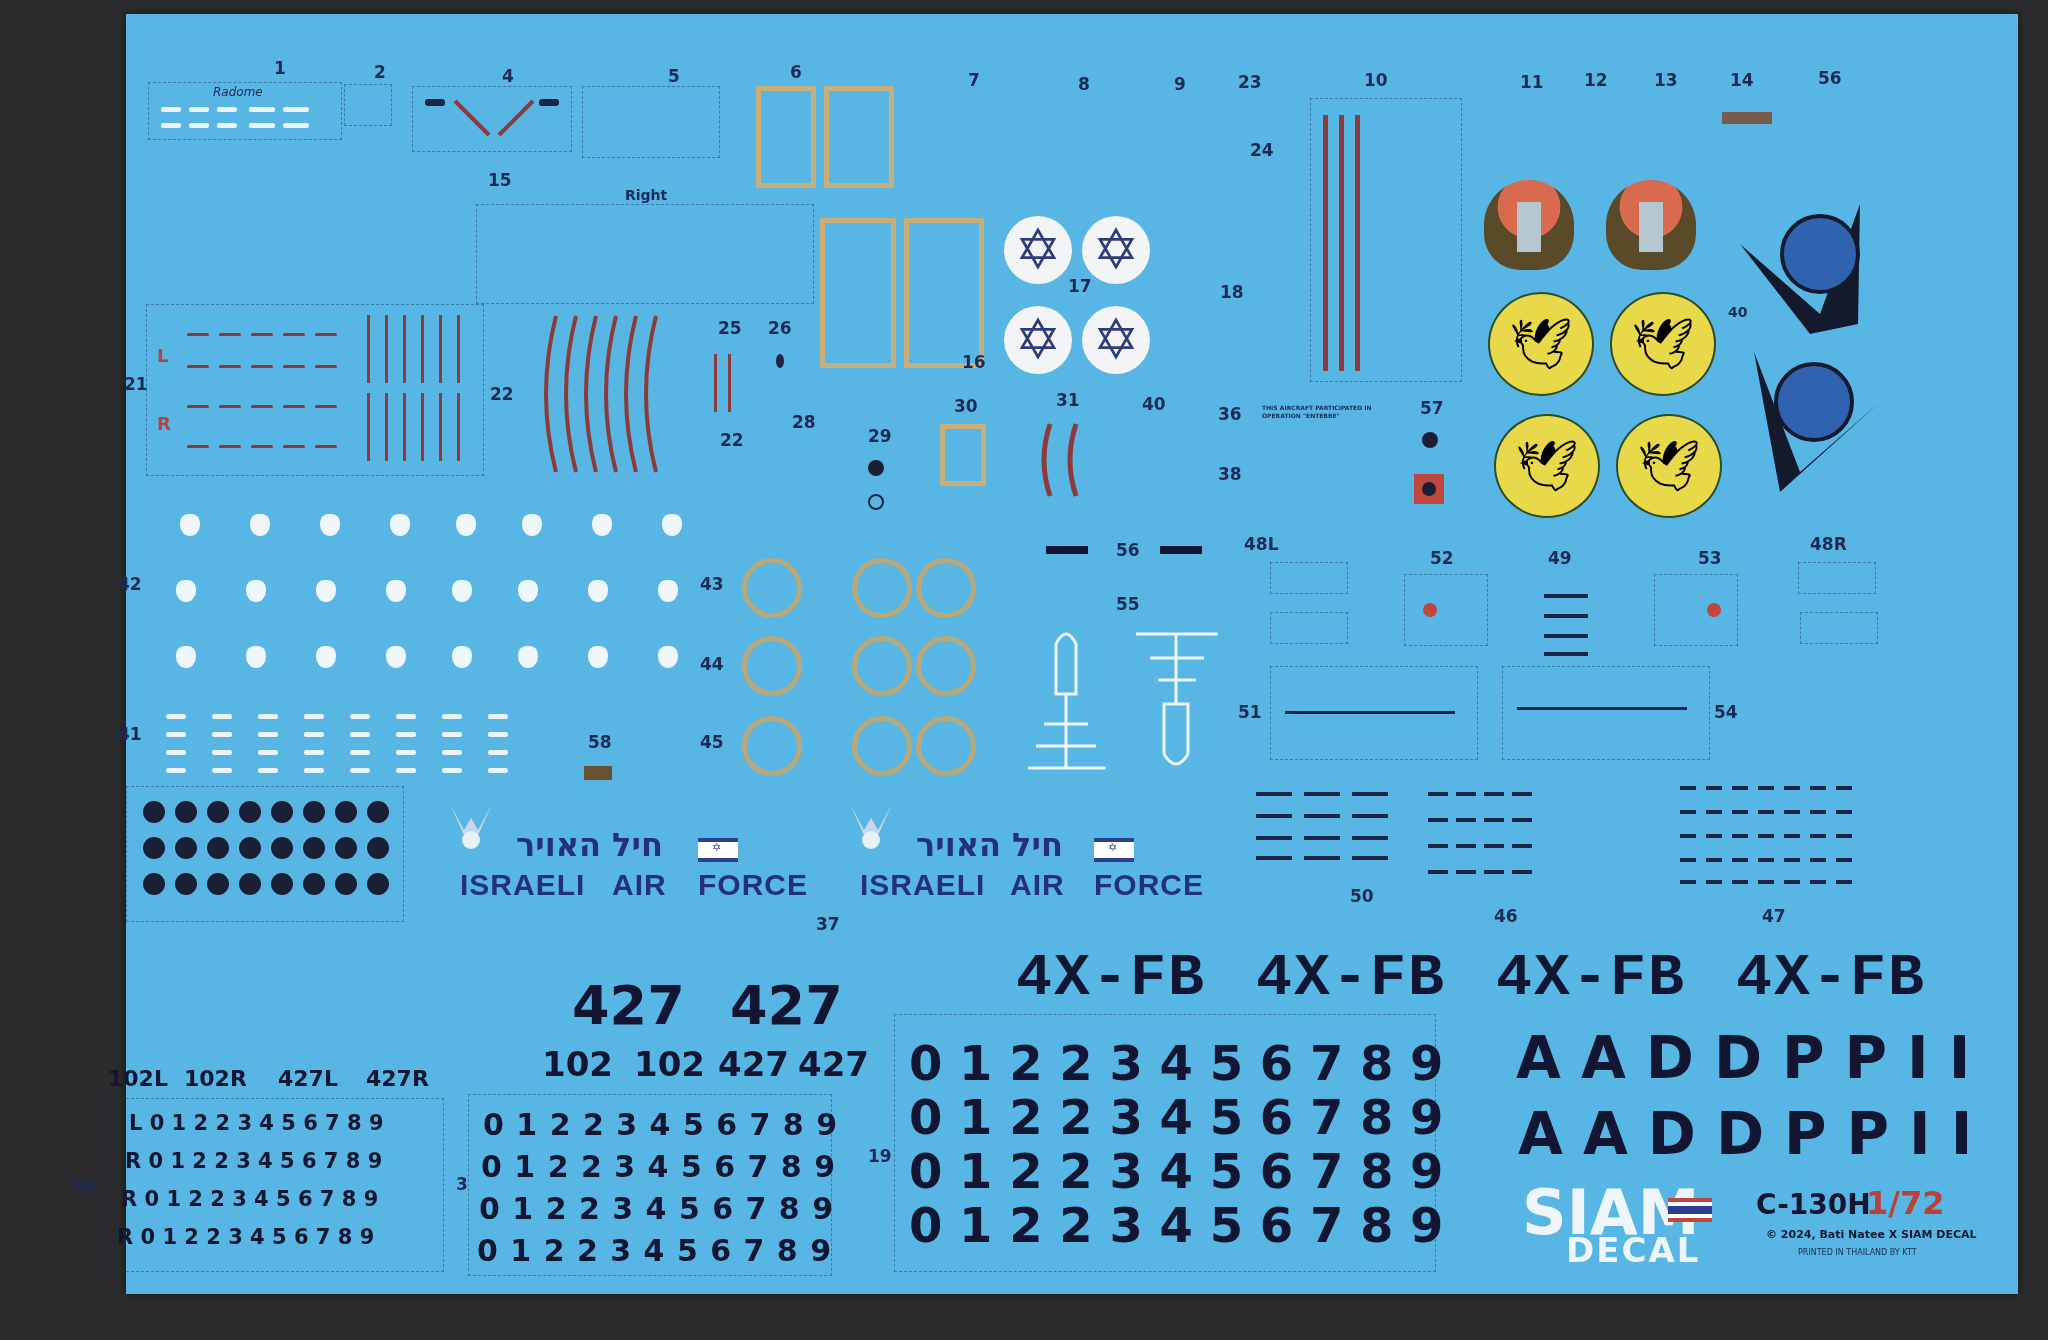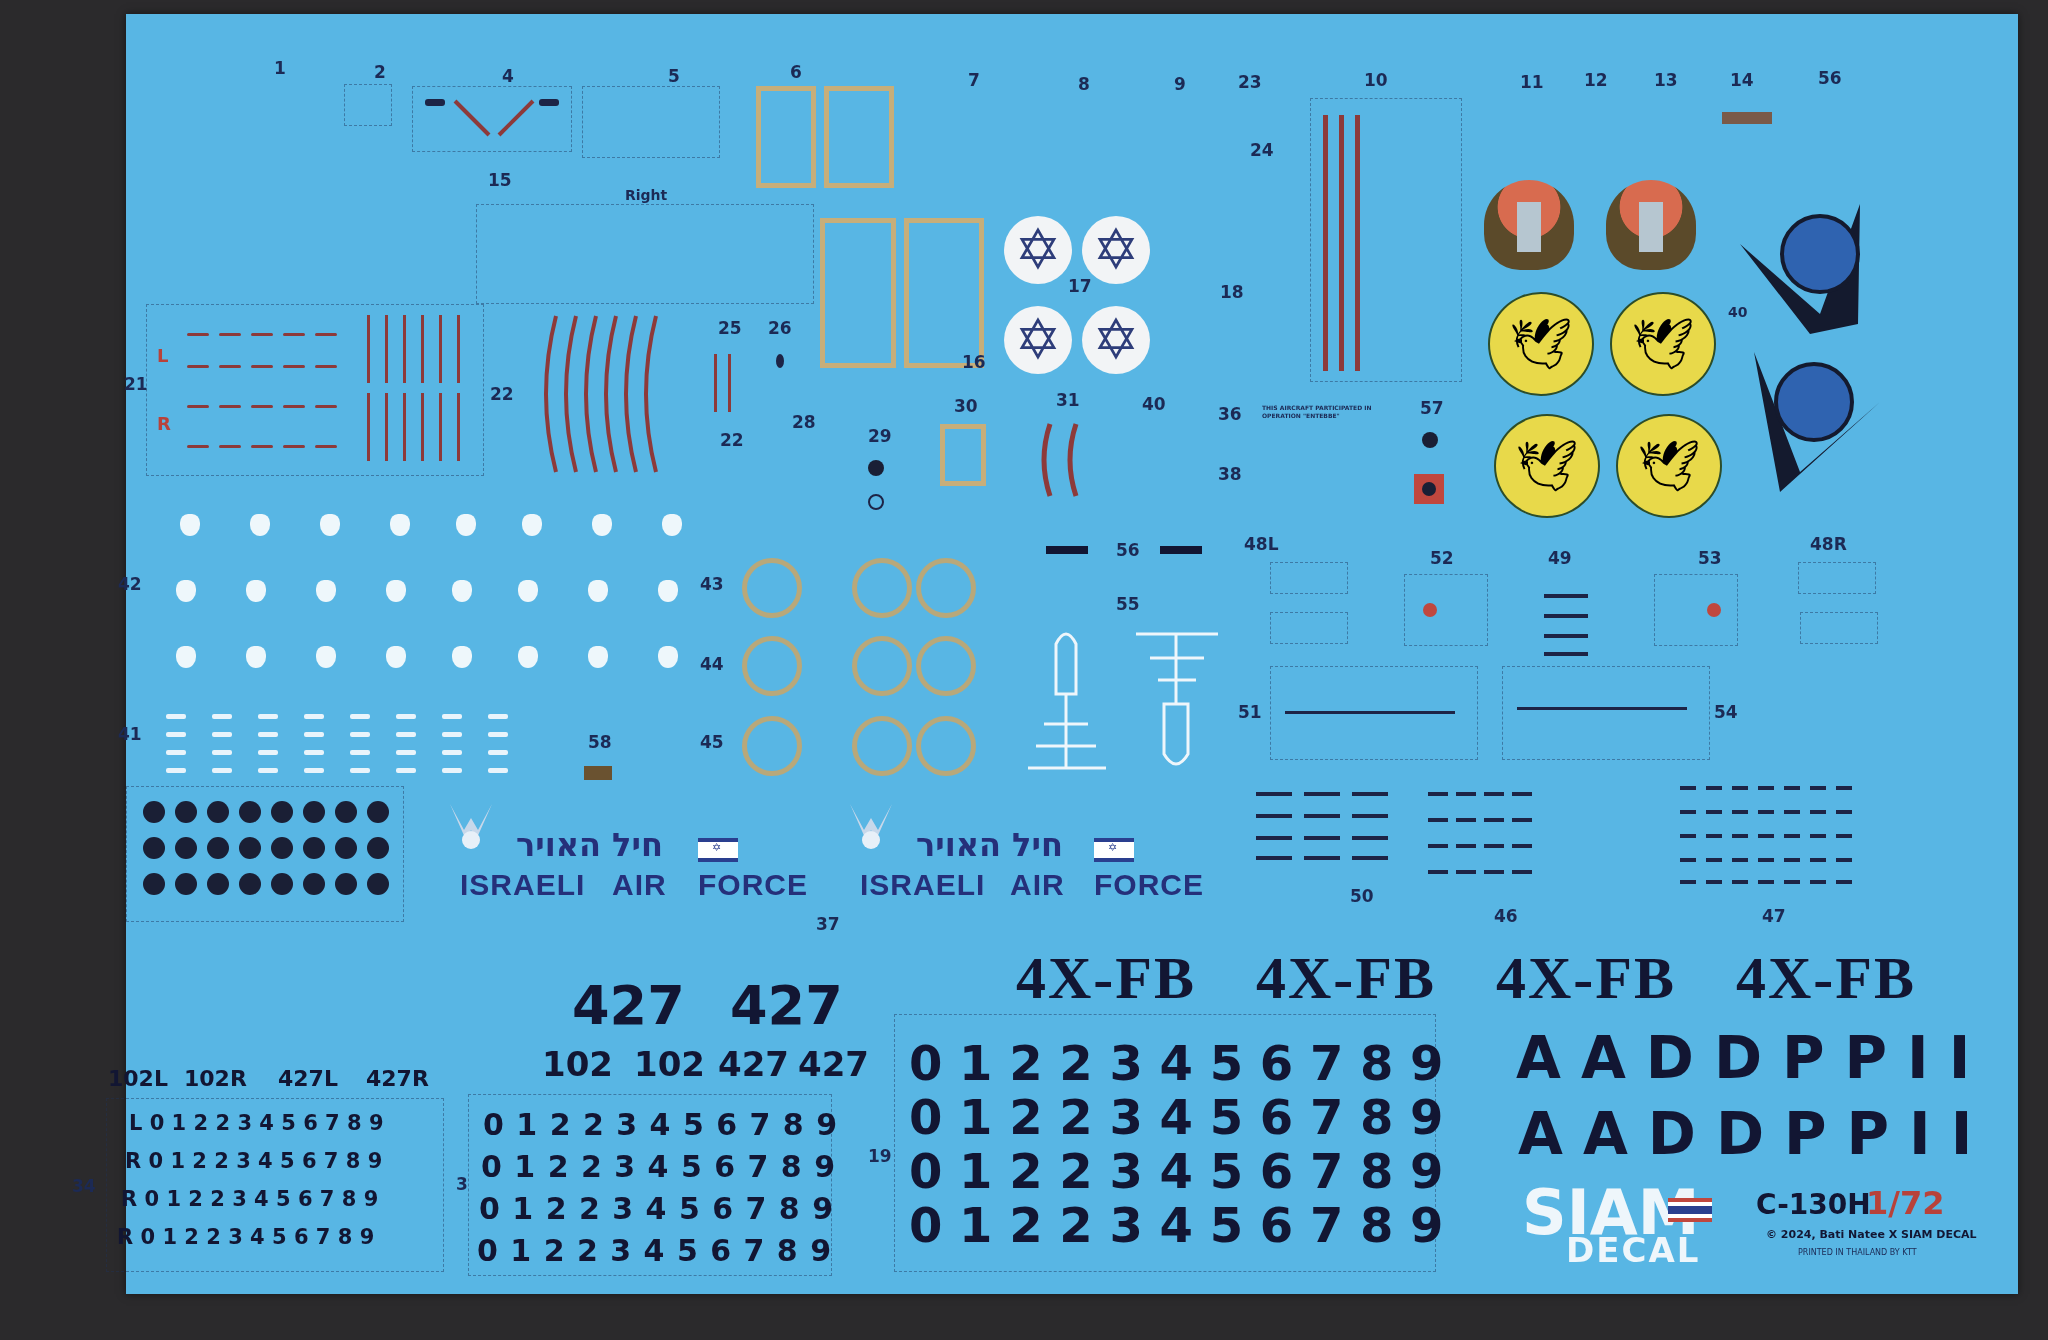--- a/index.html
+++ b/index.html
@@ -1,21 +1,21 @@
 <!DOCTYPE html>
 <html><head>
 <meta charset="utf-8">
 <style>
   html,body{margin:0;padding:0;}
   body{width:2048px;height:1340px;background:#2b2a2c;position:relative;overflow:hidden;font-family:"DejaVu Sans",sans-serif;}
   .sheet{position:absolute;left:126px;top:14px;width:1892px;height:1280px;background:#58b6e4;box-shadow:0 0 8px rgba(0,0,0,.5);}
   .abs{position:absolute;}
   .num{position:absolute;color:#1c2a55;font-size:17px;font-weight:bold;font-family:"DejaVu Sans",sans-serif;}
   .box{position:absolute;border:1.5px dashed rgba(30,50,90,.45);}
-  .bigreg{position:absolute;font-family:Liberation Serif, serif;font-weight:bold;color:#121633;font-size:60px;letter-spacing:2px;}
+  .bigreg{position:absolute;font-family:Liberation Mono, monospace;font-weight:bold;color:#121633;font-size:60px;letter-spacing:2px;}
   .digits{position:absolute;font-family:"DejaVu Sans",sans-serif;font-weight:bold;color:#121633;white-space:pre;}
   .roundel{position:absolute;width:68px;height:68px;border-radius:50%;background:#f2f4f6;display:flex;align-items:center;justify-content:center;}
   .roundel span{color:#2e3d7a;font-size:56px;line-height:1;}
   .yellow{position:absolute;width:102px;height:100px;border-radius:50%;background:#e8d94a;border:2px solid #2c4d2a;display:flex;align-items:center;justify-content:center;}
   .crest{position:absolute;width:90px;height:90px;border-radius:50% 50% 40% 40%;background:radial-gradient(circle at 50% 30%,#d86b4f 0 40%,#5b4a2a 41% 100%);}
   .crest:after{content:"";position:absolute;left:33px;top:22px;width:24px;height:50px;background:#b6c6d0;}
   .redline{position:absolute;width:5px;background:#8d3a3a;}
   .dash{position:absolute;height:3px;width:22px;background:#8d3a3a;border-radius:2px;}
   .wdash{position:absolute;height:5px;width:20px;background:#e9f4fb;border-radius:2px;}
   .tan{position:absolute;border:5px solid #c7ae7a;}
@@ -29,20 +29,33 @@
   .flag:after{content:"✡";position:absolute;left:14px;top:-1px;font-size:11px;color:#2a3f8f;}
   .emblem{position:absolute;width:54px;height:54px;}
   .logo-s{position:absolute;font-family:"DejaVu Sans",sans-serif;font-weight:bold;color:#eef6fb;}
 </style>
 </head>
 <body>
 
 <div class="sheet">
 
   <div class="num" style="left:148px;top:44px">1</div>
+  <div class="box" style="left:22px;top:68px;width:192px;height:56px">
+    <div class="abs" style="left:64px;top:2px;font-size:12px;font-style:italic;color:#1c2a55">Radome</div>
+    <div class="wdash" style="left:12px;top:24px"></div>
+      <div class="wdash" style="left:40px;top:24px"></div>
+      <div class="wdash" style="left:68px;top:24px"></div>
+      <div class="wdash" style="left:100px;top:24px;width:26px"></div>
+      <div class="wdash" style="left:134px;top:24px;width:26px"></div>
+    <div class="wdash" style="left:12px;top:40px"></div>
+      <div class="wdash" style="left:40px;top:40px"></div>
+      <div class="wdash" style="left:68px;top:40px"></div>
+      <div class="wdash" style="left:100px;top:40px;width:26px"></div>
+      <div class="wdash" style="left:134px;top:40px;width:26px"></div>
+  </div>
   <div class="num" style="left:248px;top:48px">2</div>
   <div class="box" style="left:218px;top:70px;width:46px;height:40px"></div>
   <div class="num" style="left:376px;top:52px">4</div>
   <div class="box" style="left:286px;top:72px;width:158px;height:64px">
     <svg width="158" height="64">
         <rect x="12" y="12" width="20" height="7" rx="3" fill="#1d2446"></rect>
         <line x1="42" y1="14" x2="76" y2="48" stroke="#8d3a3a" stroke-width="4"></line>
         <line x1="86" y1="48" x2="120" y2="14" stroke="#8d3a3a" stroke-width="4"></line>
         <rect x="126" y="12" width="20" height="7" rx="3" fill="#1d2446"></rect>
       </svg>

